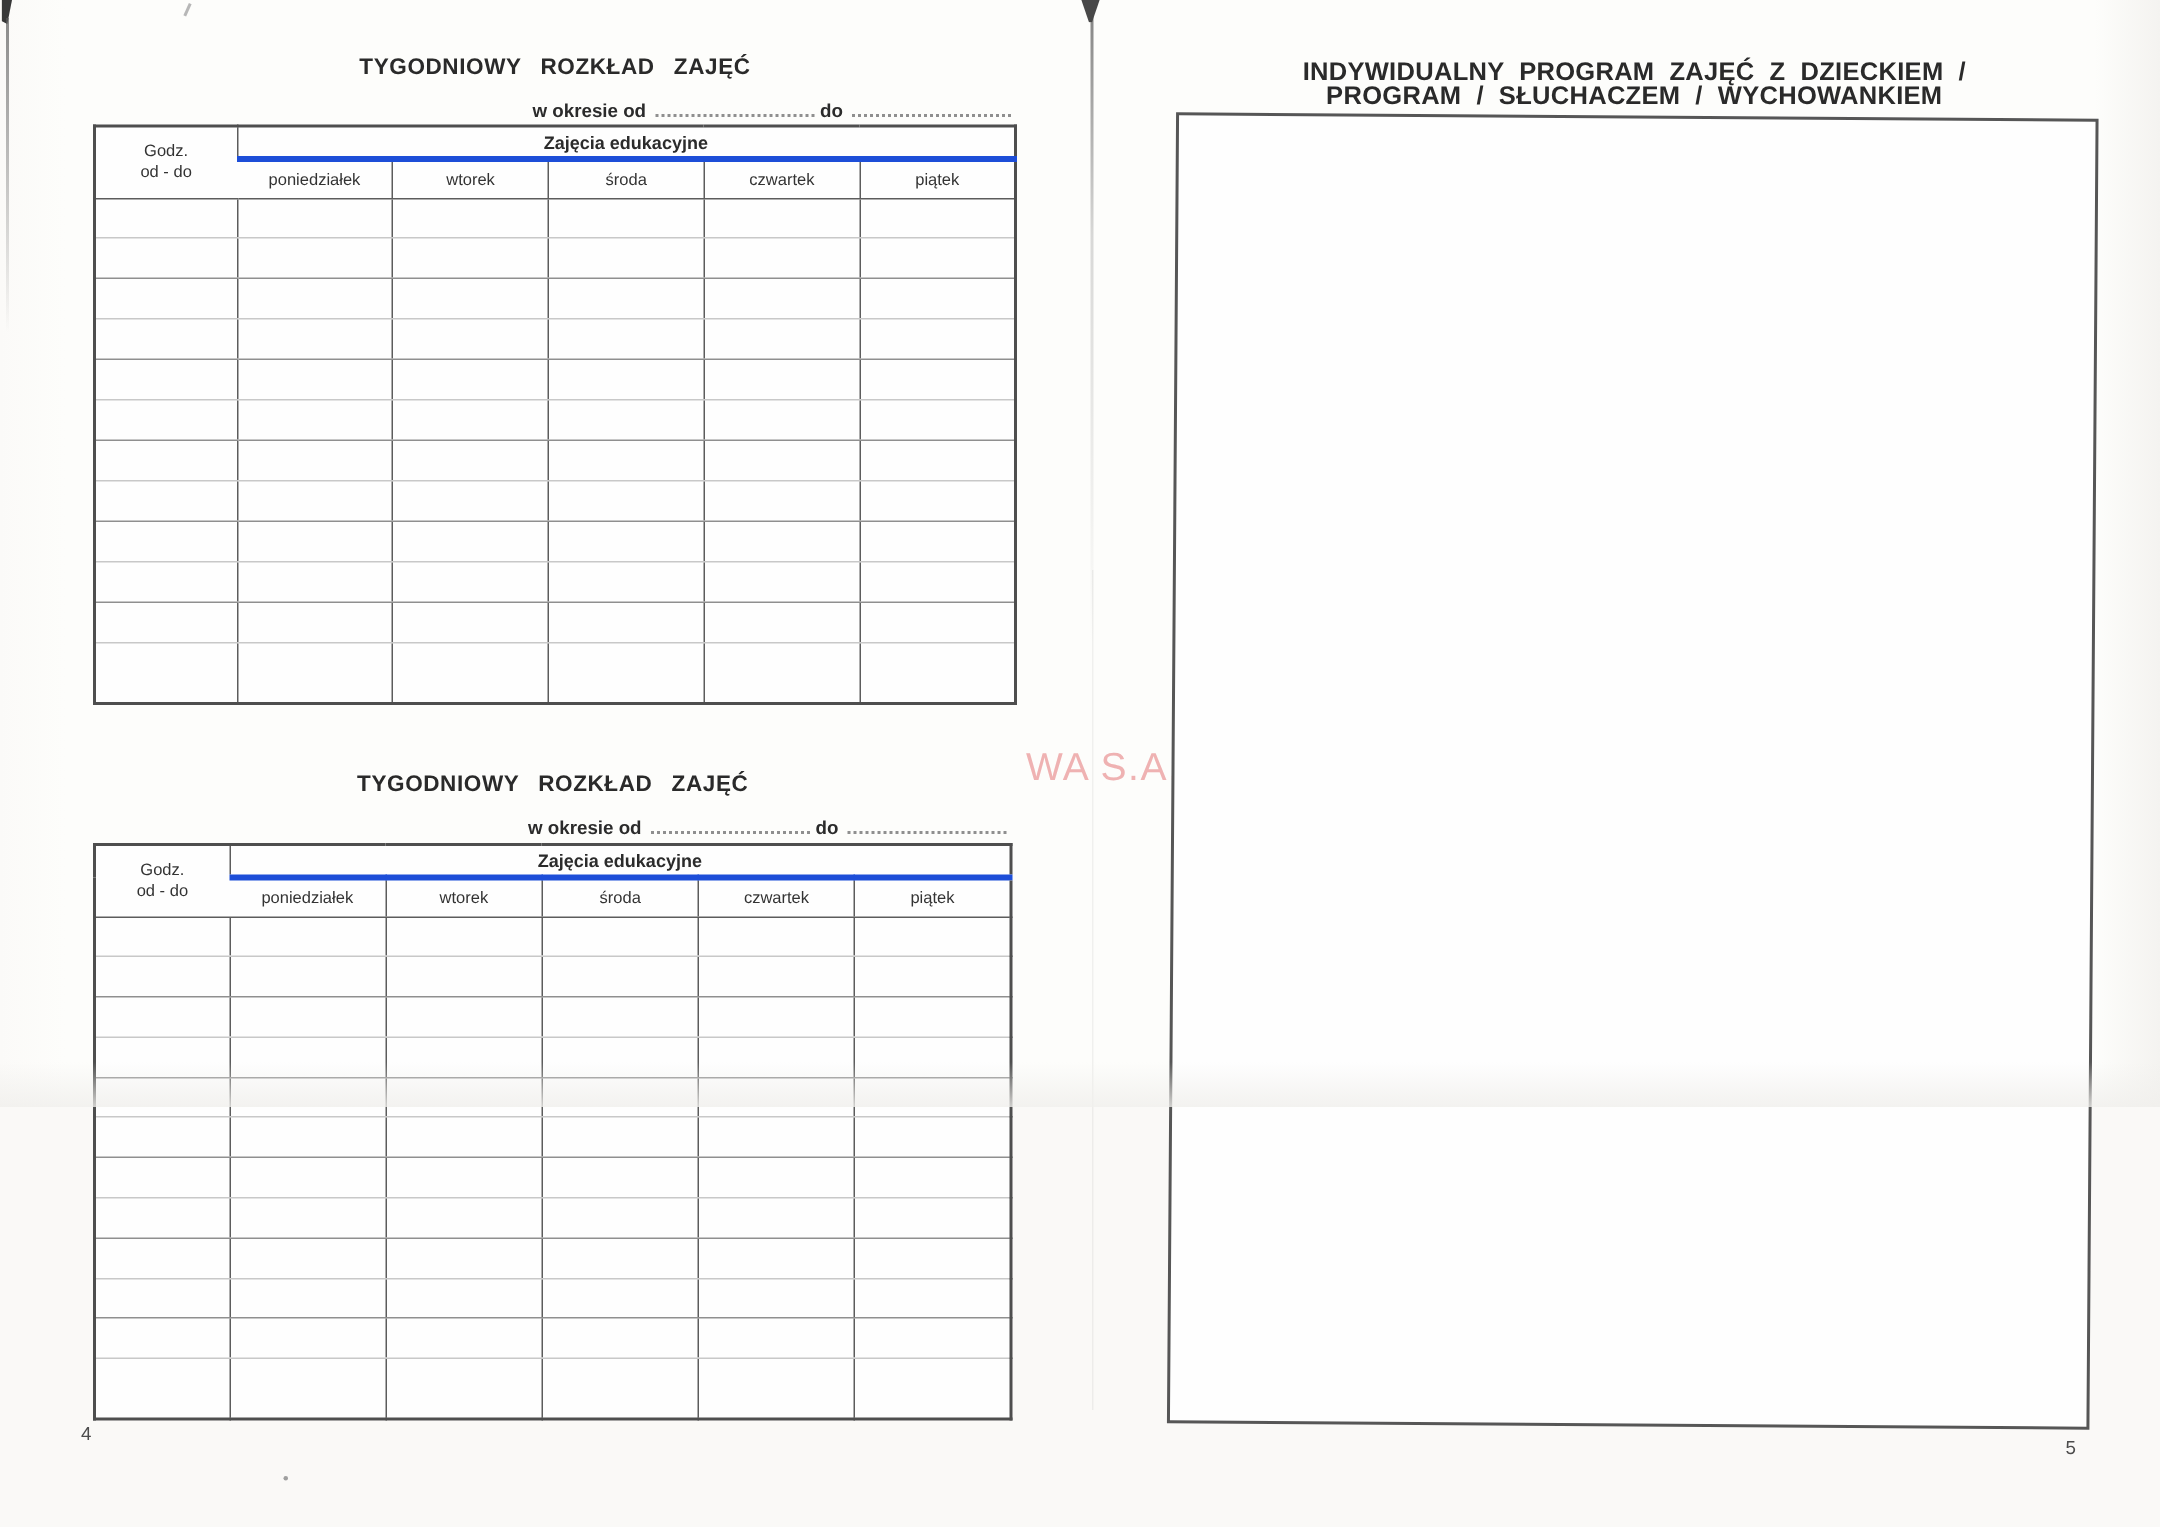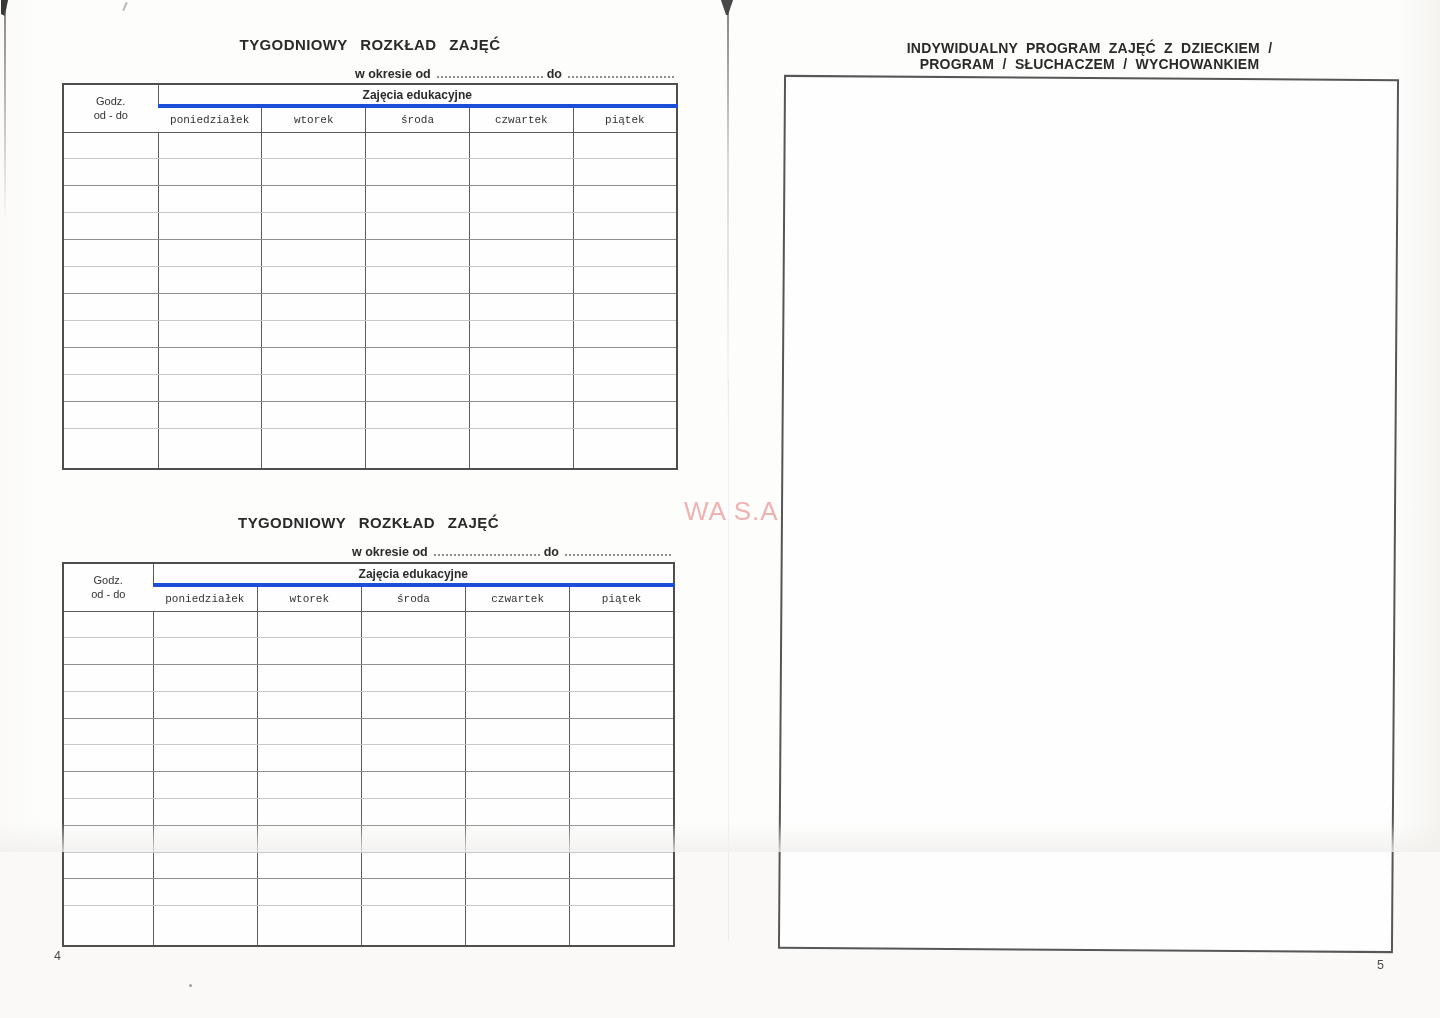--- a/index.html
+++ b/index.html
@@ -4,21 +4,21 @@
 <style>
   * { margin:0; padding:0; box-sizing:border-box; }
   html,body { width:1440px; height:1018px; }
   body {
     font-family:"Liberation Sans", sans-serif;
     color:#2d2d2d;
     background:#faf9f7;
     position:relative;
     overflow:hidden;
   }
-  #canvas { position:absolute; left:0; top:0; width:1440px; height:852px;
+  #canvas { position:absolute; left:0; top:0; width:1440px; height:738px;
     background:linear-gradient(to right, #fbfaf8 0, #fdfdfb 3%, #fdfdfb 97%, #f4f3f0 100%);
   }
   #canvas::after { content:""; position:absolute; left:0; bottom:0; width:100%; height:30px;
     background:linear-gradient(to bottom, rgba(244,243,240,0), rgba(240,239,236,.8)); pointer-events:none; }
 
   
   .fold-wedge { position:absolute; left:719px; top:0; width:16px; height:15px;
     background:#2f2f2f; clip-path:polygon(12% 0, 88% 0, 56% 100%, 44% 100%); opacity:.88; }
   .fold-line { position:absolute; left:727px; top:10px; width:2px; height:420px;
     background:linear-gradient(to bottom, rgba(70,70,70,.65), rgba(130,130,130,.30) 35%, rgba(150,150,150,0) 100%); }
@@ -51,28 +51,28 @@
   table.sched.t2 { left:62px; top:562px; width:613px; height:385px; }
   .sched th, .sched td { border-left:1px solid #5c5c5c; padding:0; }
   .sched th:first-child, .sched td:first-child { border-left:none; }
   .sched thead tr.grow  { height:22px; }
   .sched thead tr.days  { height:26px; }
   .sched th { font-weight:normal; color:#333; vertical-align:middle; text-align:center; }
   .sched th.group-h { font-weight:bold; font-size:12px; color:#2b2b2b;
     border-bottom:4px solid #1d4ed8; }
   .sched th.time-h { font-size:11px; line-height:1.3; border-bottom:1px solid #5c5c5c; }
   .sched th.time-h span { display:block; }
-  .sched tr.days th { font-size:11px; border-bottom:1px solid #5c5c5c;font-family:Liberation Mono, monospace; }
+  .sched tr.days th { font-size:11px; border-bottom:1px solid #5c5c5c; }
   .sched tbody tr.sep-light td { border-bottom:1px solid #c8c8c8; }
   .sched tbody tr.sep-dark  td { border-bottom:1px solid #8f8f8f; }
   .sched tbody tr.sep-none  td { border-bottom:none; }
 
   
   .r-title { position:absolute; left:781px; top:40px; width:617px; text-align:center;
-    font-size:14px; font-weight:bold; line-height:16px; letter-spacing:.2px;
+    font-size:17px; font-weight:bold; line-height:16px; letter-spacing:.2px;
     word-spacing:.3em; color:#2a2a2a; }
   .r-box { position:absolute; left:781px; top:77px; width:615px; height:874px;
     background:#fefefe; border:2px solid #565656; transform:rotate(.4deg); transform-origin:center; }
 
   
   .watermark { position:absolute; left:684px; top:496px; font-size:26px;
     letter-spacing:1px; color:#efb2b2; }
   .pageno { position:absolute; font-size:12.5px; color:#4c4c4c; }
   .pageno.p4 { left:54px;  top:949px; }
   .pageno.p5 { left:1377px; top:958px; }

